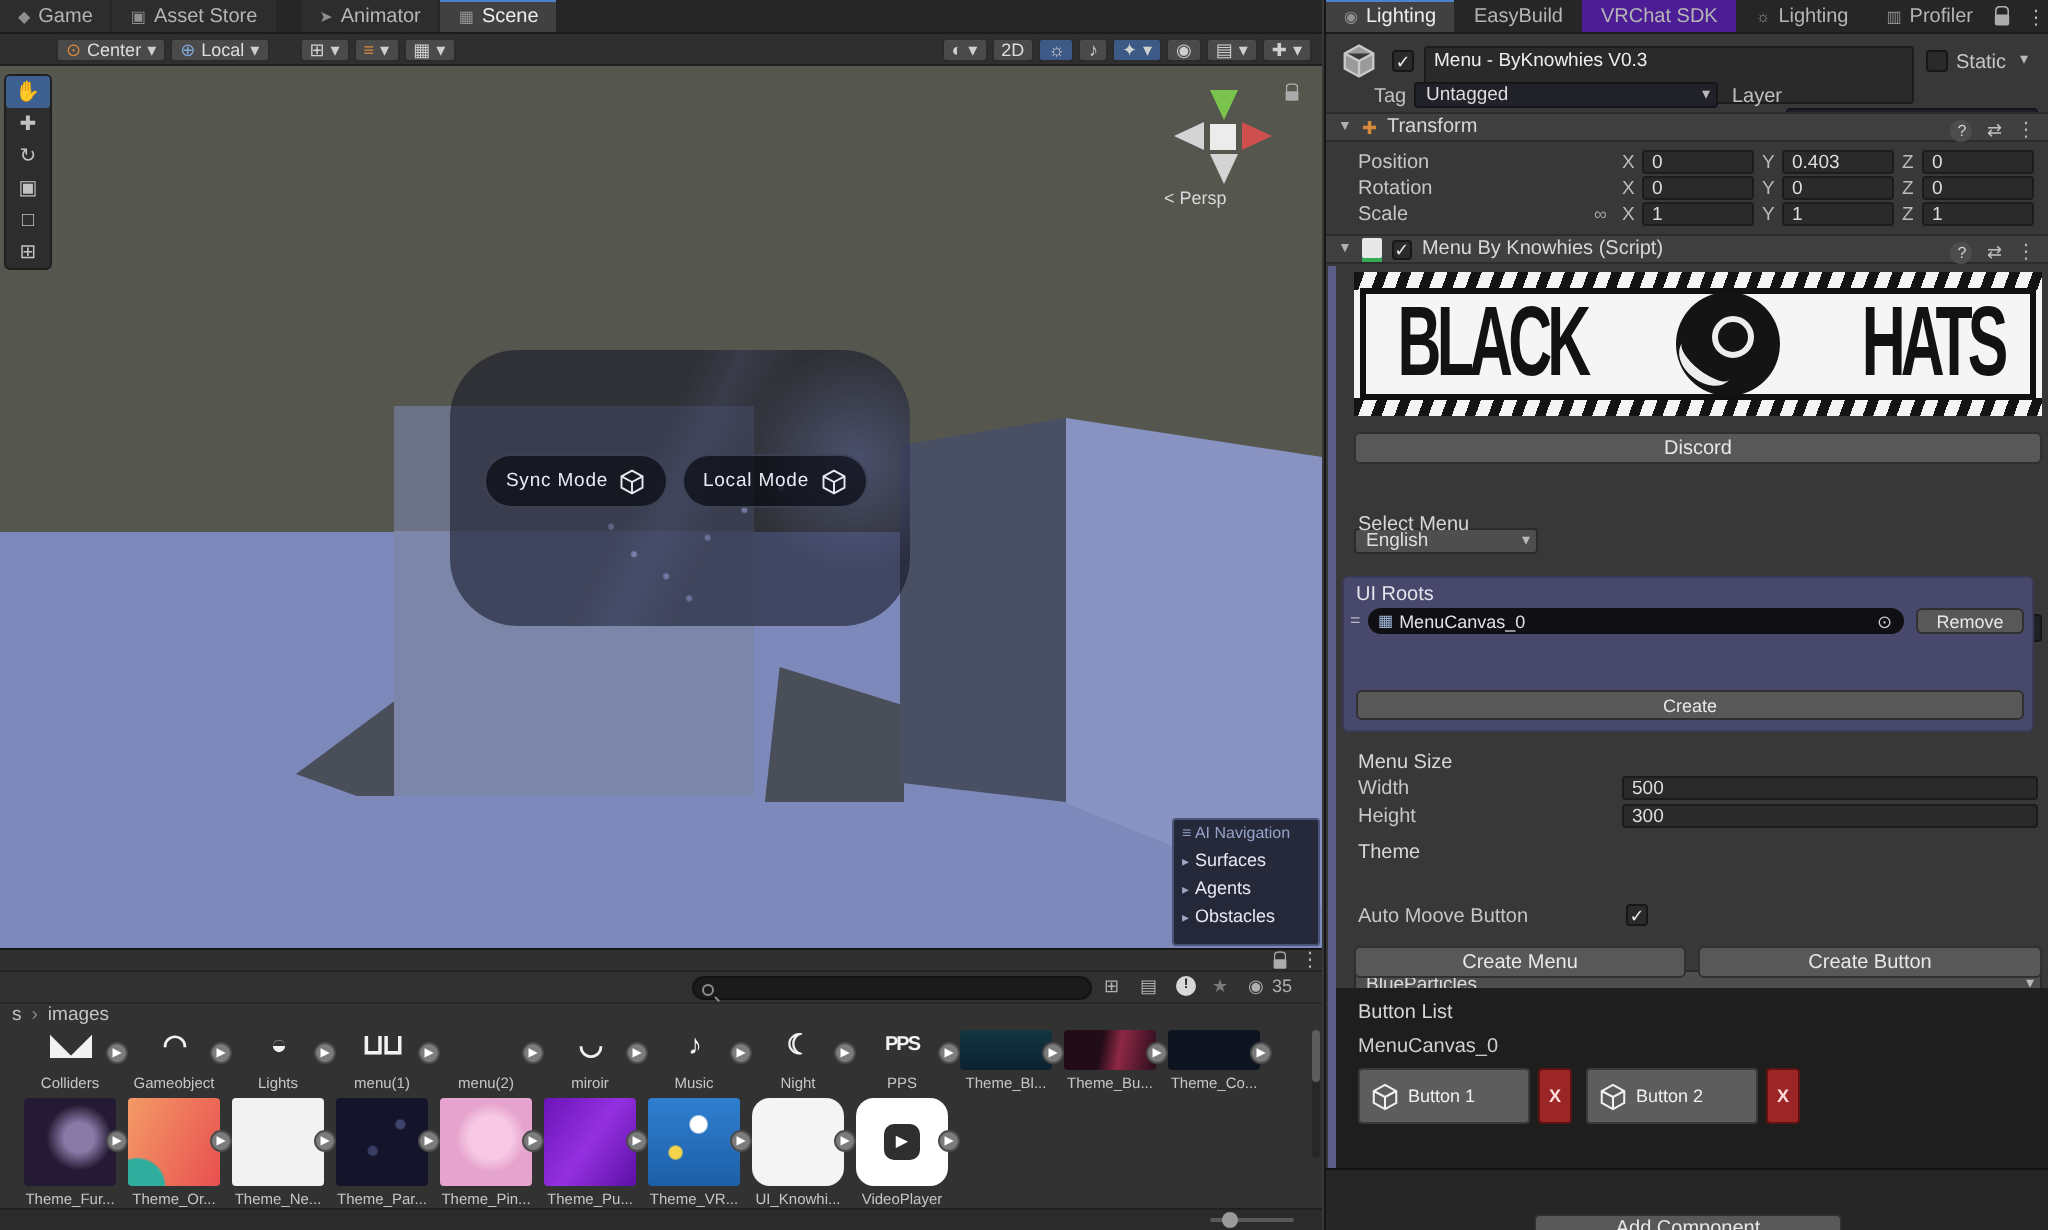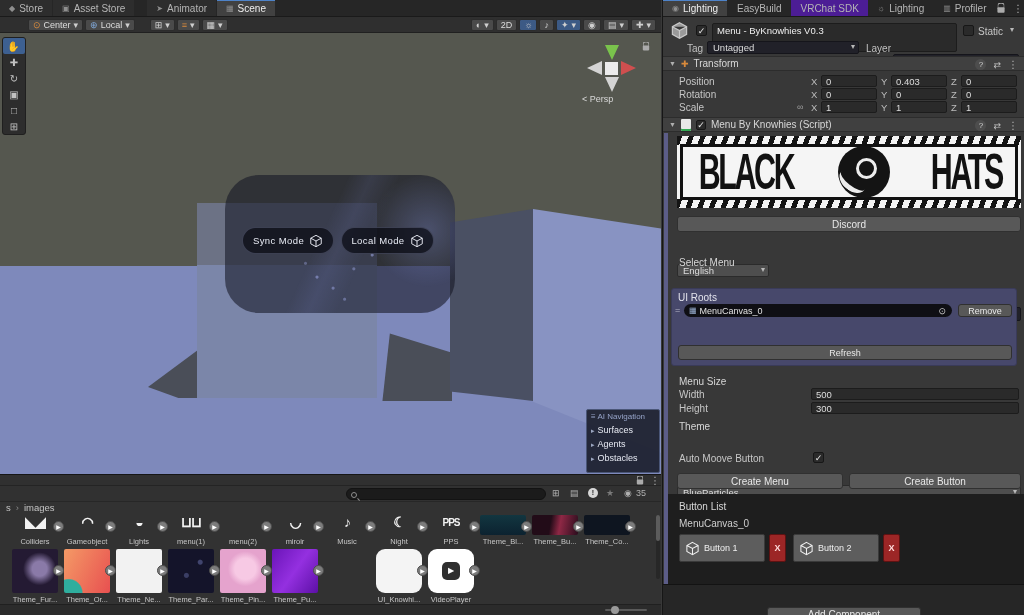--- a/index.html
+++ b/index.html
@@ -125,21 +125,21 @@
 </head>
 <body>
 
 <div class="stage">
 
   <div class="abs" style="left:0;top:0;width:661px;height:615px">
 
     <div class="tabstrip">
       <div class="tab">
           <span class="tabicon">◆</span>
-          <span>Store</span>
+          <span>Game</span>
         </div>
       <div class="tab">
           <span class="tabicon">▣</span>
           <span>Asset Store</span>
         </div>
       <div class="tab" style="margin-left:12px">
           <span class="tabicon">➤</span>
           <span>Animator</span>
         </div>
       <div class="tab active">
@@ -388,20 +388,25 @@
         </div>
       <div class="pitem r2" style="left:217px">
           <div class="pthumb tk-pin"></div>
           <span class="exp">▶</span>
           <div class="plabel">Theme_Pin...</div>
         </div>
       <div class="pitem r2" style="left:269px">
           <div class="pthumb tk-pu"></div>
           <span class="exp">▶</span>
           <div class="plabel">Theme_Pu...</div>
+        </div>
+      <div class="pitem r2" style="left:321px">
+          <div class="pthumb tk-vr"></div>
+          <span class="exp">▶</span>
+          <div class="plabel">Theme_VR...</div>
         </div>
       <div class="pitem r2" style="left:373px">
           <div class="pthumb tk-ui"></div>
           <span class="exp">▶</span>
           <div class="plabel">UI_Knowhi...</div>
         </div>
       <div class="pitem r2" style="left:425px">
           <div class="pthumb tk-vid">
             <div class="vid-core">▶</div>
           </div>
@@ -525,21 +530,21 @@
 
     <div class="ui-roots">
       <span class="boldlbl abs" style="left:6px;top:3px;color:#e3e3ec">UI Roots</span>
       <span class="abs" style="left:3px;top:16px;color:#b8b8c8;font-size:9px">=</span>
       <div class="objfield">
         <span style="color:#9fb6d8;font-size:8px">▦</span>
         <span>MenuCanvas_0</span>
         <span style="position:absolute;right:6px;color:#c9c9c9">⊙</span>
       </div>
       <div class="btn abs" style="left:286px;top:15px;width:54px;height:13px;line-height:12px;font-size:9px">Remove</div>
-      <div class="btn abs" style="left:6px;top:56px;width:334px;height:15px;line-height:14px;font-size:9px">Refresh</div>
+      <div class="btn abs" style="left:6px;top:56px;width:334px;height:15px;line-height:14px;font-size:9px">Create</div>
     </div>
 
     <span class="abs boldlbl" style="left:16px;top:376px">Menu Size</span>
     <span class="abs" style="left:16px;top:389px;color:#c6c6c6">Width</span>
     <div class="field abs" style="left:148px;top:388px;width:208px;height:12px">500</div>
     <span class="abs" style="left:16px;top:403px;color:#c6c6c6">Height</span>
     <div class="field abs" style="left:148px;top:402px;width:208px;height:12px">300</div>
 
     <span class="abs boldlbl" style="left:16px;top:421px">Theme</span>
     <div class="ddown abs" style="left:14px;top:432px;width:344px;height:14px;line-height:13px"><span>BlueParticles</span><span class="dd">▾</span></div>

